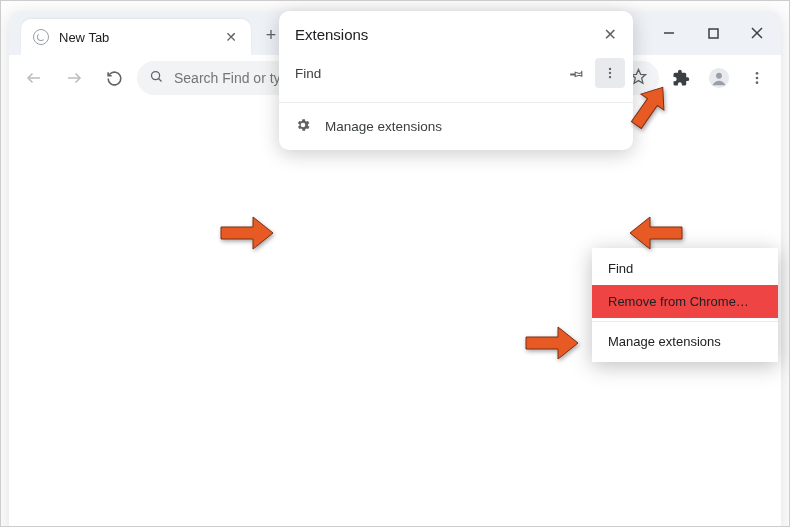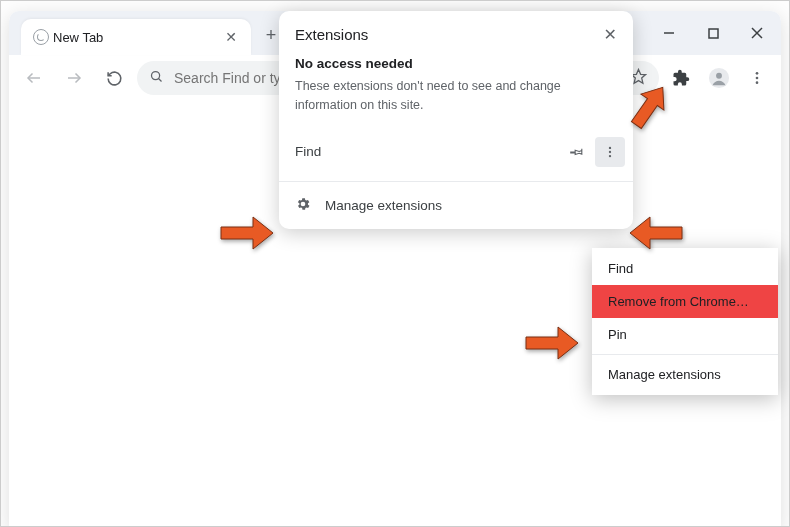--- a/index.html
+++ b/index.html
@@ -38,21 +38,21 @@
     box-shadow: 0 4px 18px rgba(0,0,0,0.12);
     overflow: visible;
   }
   .titlebar {
     height: 44px; display: flex; align-items: stretch;
     background: #eef1f6; border-radius: 10px 10px 0 0;
   }
   .tab {
     margin: 8px 0 0 12px; padding: 0 12px; height: 36px;
     background: #fff; border-radius: 10px 10px 0 0;
-    display: flex; align-items: center; gap: 4px; min-width: 230px;
+    display: flex; align-items: center; gap: 10px; min-width: 230px;
     box-shadow: 0 -1px 3px rgba(0,0,0,0.05);
   }
   .favicon { width:16px; height:16px; border:1.5px solid #9aa0a6; border-radius:50%; position:relative; }
   .favicon::after{content:''; position:absolute; inset:3px; border:1.5px solid #9aa0a6; border-radius:50%; border-top-color:transparent; border-right-color:transparent;}
   .tab-title { font-size: 13px; color:#202124; flex:1;}
   .tab-close { width:16px; color:#5f6368; font-size:14px; text-align:center;}
   .newtab {
     width:28px; height:28px; margin:10px 0 0 6px; display:flex;
     align-items:center; justify-content:center; color:#5f6368; font-size:18px;
   }
@@ -214,24 +214,20 @@
     </div>
   </div>
 
   <div class="content"></div>
 
   <div class="ext-popup">
     <div class="ext-header">
       <div class="ext-title">Extensions</div>
       <div class="ext-close">✕</div>
     </div>
-    <div class="ext-section">
-      <div class="ext-sub">No access needed</div>
-      <div class="ext-desc">These extensions don't need to see and change information on this site.</div>
-    </div>
     <div class="ext-row">
       <span class="label">Find</span>
       <span class="sq">
         <svg width="15" height="15" viewBox="0 0 24 24" fill="none" stroke="currentColor" stroke-width="1.8">
             <path d="M15 3l6 6-4 2-3 6-2-2-5 5-1-1 5-5-2-2 6-3 2-4-2-2z" transform="rotate(45 12 12)"></path>
           </svg>
       </span>
       <span class="sq more">
         <svg width="14" height="14" viewBox="0 0 24 24" fill="#5f6368">
             <circle cx="12" cy="5" r="2"></circle>
@@ -248,21 +244,20 @@
           </svg>
       </span>
       <span>Manage extensions</span>
     </div>
   </div>
 </div>
 
 <div class="ctx-menu">
   <div class="ctx-item">Find</div>
   <div class="ctx-item hl">Remove from Chrome…</div>
-  <div class="ctx-item">Pin</div>
   <div class="ctx-div"></div>
   <div class="ctx-item">Manage extensions</div>
 </div>
 
 <div class="arrow" style="top:78px; left:620px;">
   <svg width="56" height="56" viewBox="0 0 56 56">
       <g transform="rotate(-55 28 28)">
         <path d="M6 22 L34 22 L34 14 L52 28 L34 42 L34 34 L6 34 Z" fill="#e85a24" stroke="#7a2e12" stroke-width="1"></path>
       </g>
     </svg>

